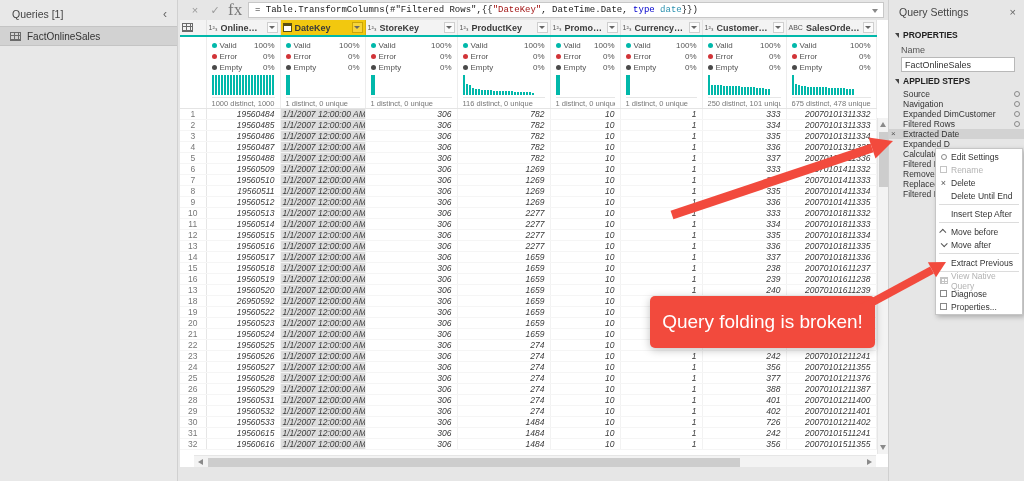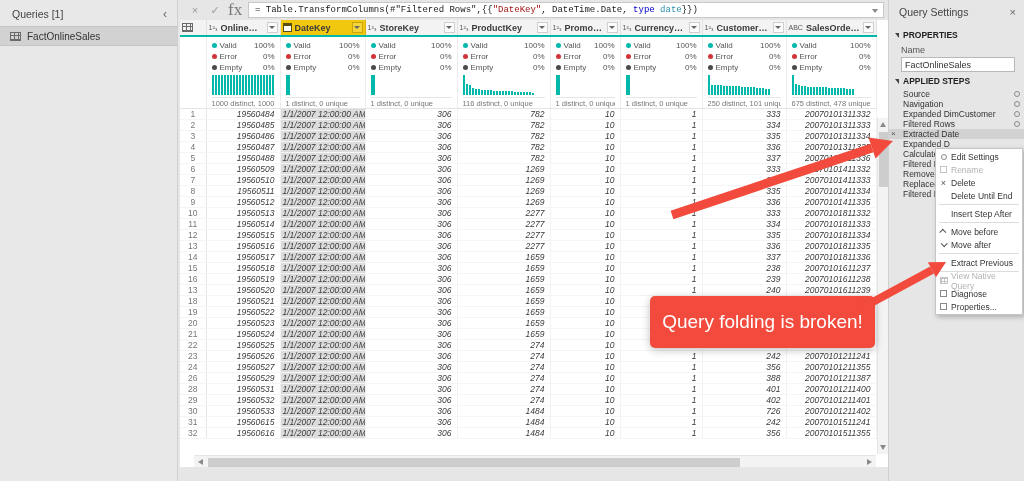--- a/index.html
+++ b/index.html
@@ -655,21 +655,21 @@
             <td class="d sel">1/1/2007 12:00:00 AM</td>
             <td class="d">306</td>
             <td class="d">1659</td>
             <td class="d">10</td>
             <td class="d">1</td>
             <td class="d">240</td>
             <td class="d">20070101611239</td>
           </tr>
           <tr>
             <td class="rn">18</td>
-            <td class="d">19560521</td>
+            <td class="d">26950592</td>
             <td class="d sel">1/1/2007 12:00:00 AM</td>
             <td class="d">306</td>
             <td class="d">1659</td>
             <td class="d">10</td>
             <td class="d">1</td>
             <td class="d"></td>
             <td class="d"></td>
           </tr>
           <tr>
             <td class="rn">19</td>
@@ -729,20 +729,31 @@
           <tr>
             <td class="rn">24</td>
             <td class="d">19560527</td>
             <td class="d sel">1/1/2007 12:00:00 AM</td>
             <td class="d">306</td>
             <td class="d">274</td>
             <td class="d">10</td>
             <td class="d">1</td>
             <td class="d">356</td>
             <td class="d">20070101211355</td>
+          </tr>
+          <tr>
+            <td class="rn">25</td>
+            <td class="d">19560528</td>
+            <td class="d sel">1/1/2007 12:00:00 AM</td>
+            <td class="d">306</td>
+            <td class="d">274</td>
+            <td class="d">10</td>
+            <td class="d">1</td>
+            <td class="d">377</td>
+            <td class="d">20070101211376</td>
           </tr>
           <tr>
             <td class="rn">26</td>
             <td class="d">19560529</td>
             <td class="d sel">1/1/2007 12:00:00 AM</td>
             <td class="d">306</td>
             <td class="d">274</td>
             <td class="d">10</td>
             <td class="d">1</td>
             <td class="d">388</td>

